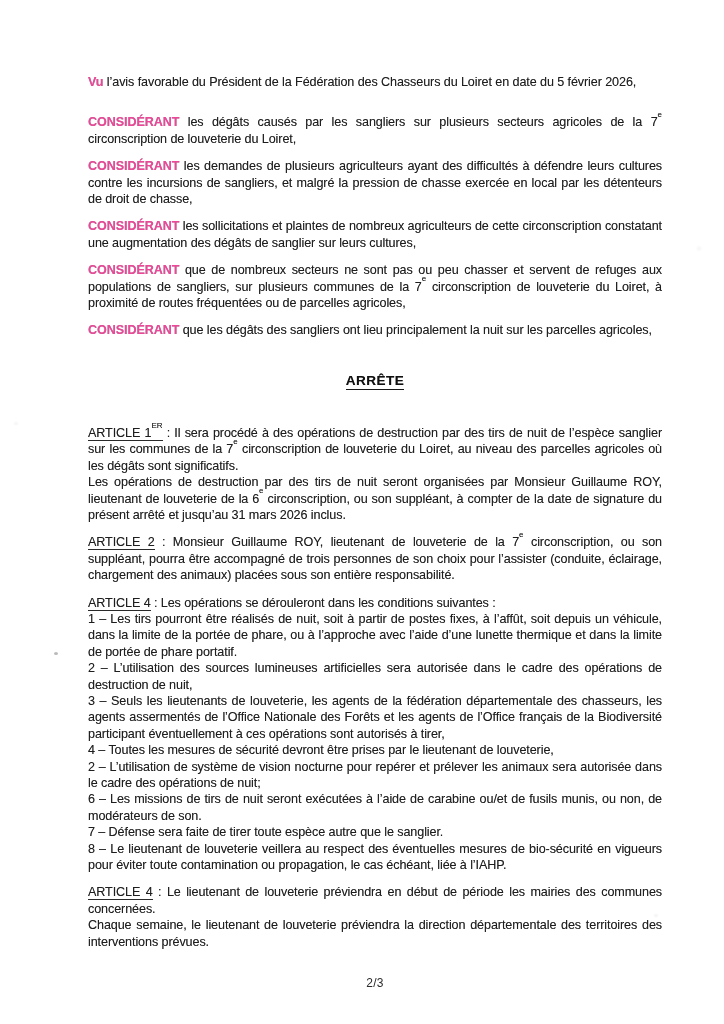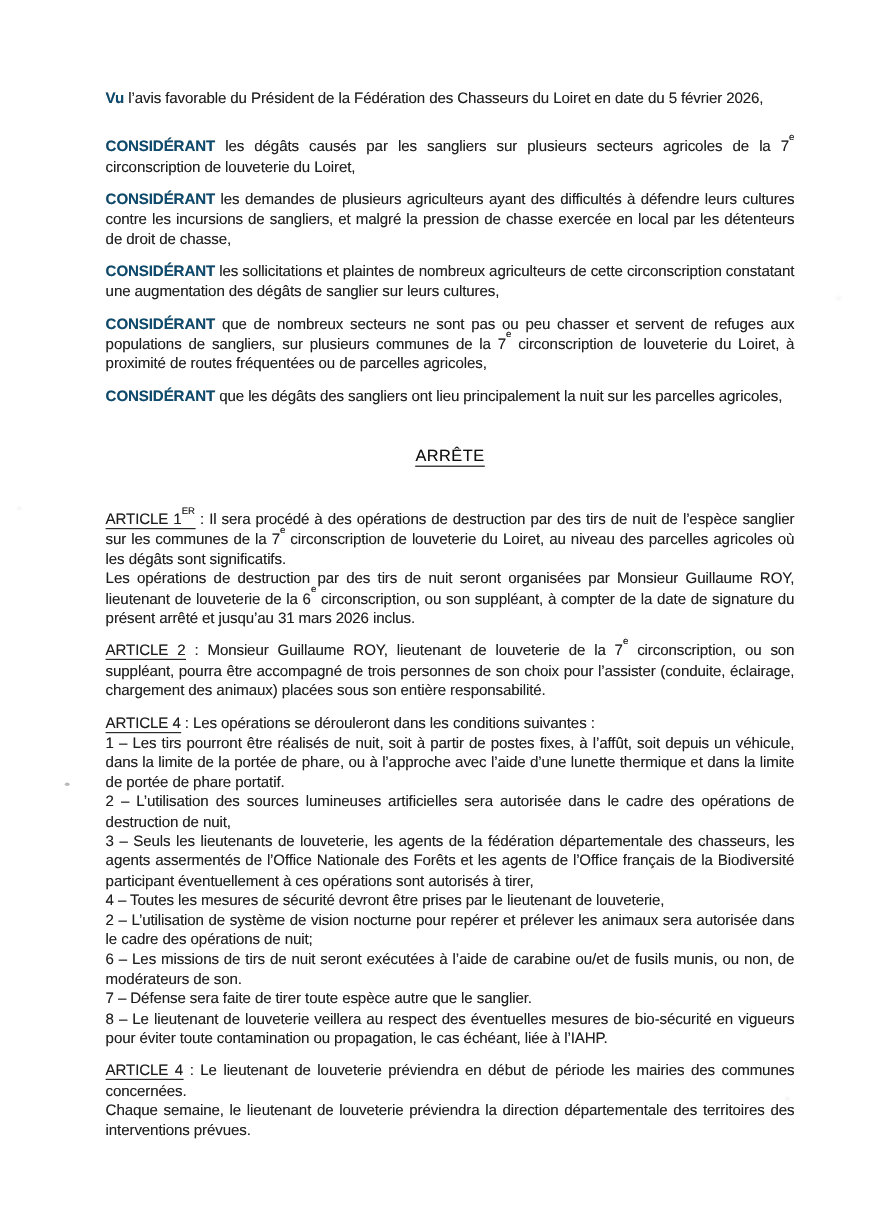--- a/index.html
+++ b/index.html
@@ -33,38 +33,38 @@
     font-size: 12.6px;
     line-height: 16.4px;
     letter-spacing: -0.1px;
     text-align: justify;
     color: #1e1e1e;
     margin: 0;
     text-shadow: 0 0 0.4px rgba(30,30,30,0.45);
   }
   .block { margin-bottom: 11px; }
   .block-lg { margin-bottom: 24px; }
-  b, strong, .bold { font-weight: 700; color: #0c4a6e; }
+  b, strong, .bold { font-weight: 700; color: #ec4899; }
   .sup {
     font-size: 8px;
     line-height: 0;
     position: relative;
     top: -4px;
     letter-spacing: 0;
   }
   .u {
     border-bottom: 1.3px solid #2a2a2a;
   }
   .heading-wrap {
     text-align: center;
     margin: 32px 0 36px 0;
   }
   .heading-text {
     font-size: 13.6px;
-    font-weight: 400;
+    font-weight: 700;
     color: #101010;
     letter-spacing: 0.4px;
     border-bottom: 1.6px solid #161616;
     padding-bottom: 1px;
     text-shadow: 0 0 0.4px rgba(16,16,16,0.5);
   }
   .pagenum {
     text-align: center;
     margin-top: 26px;
     font-size: 12px;
@@ -124,14 +124,15 @@
     <p class="para">6 – Les missions de tirs de nuit seront exécutées à l’aide de carabine ou/et de fusils munis, ou non, de modérateurs de son.</p>
     <p class="para">7 – Défense sera faite de tirer toute espèce autre que le sanglier.</p>
     <p class="para">8 – Le lieutenant de louveterie veillera au respect des éventuelles mesures de bio-sécurité en vigueurs pour éviter toute contamination ou propagation, le cas échéant, liée à l’IAHP.</p>
   </div>
 
   <div class="block">
     <p class="para"><span class="u">ARTICLE 4</span><span> : </span><span>Le lieutenant de louveterie préviendra en début de période les mairies des communes concernées.</span></p>
     <p class="para">Chaque semaine, le lieutenant de louveterie préviendra la direction départementale des territoires des interventions prévues.</p>
   </div>
 
+  <div class="pagenum">2/3</div>
 
 </div>
 
 </body></html>

